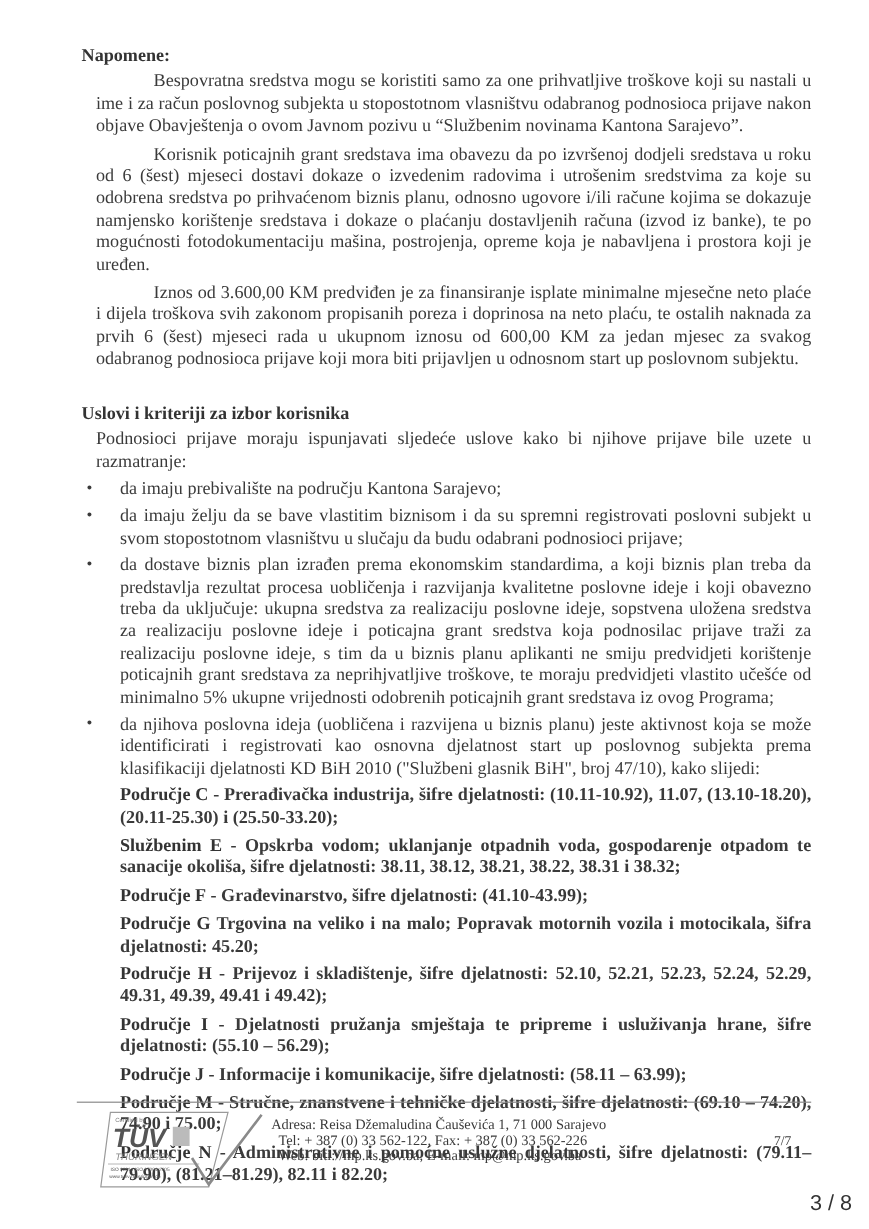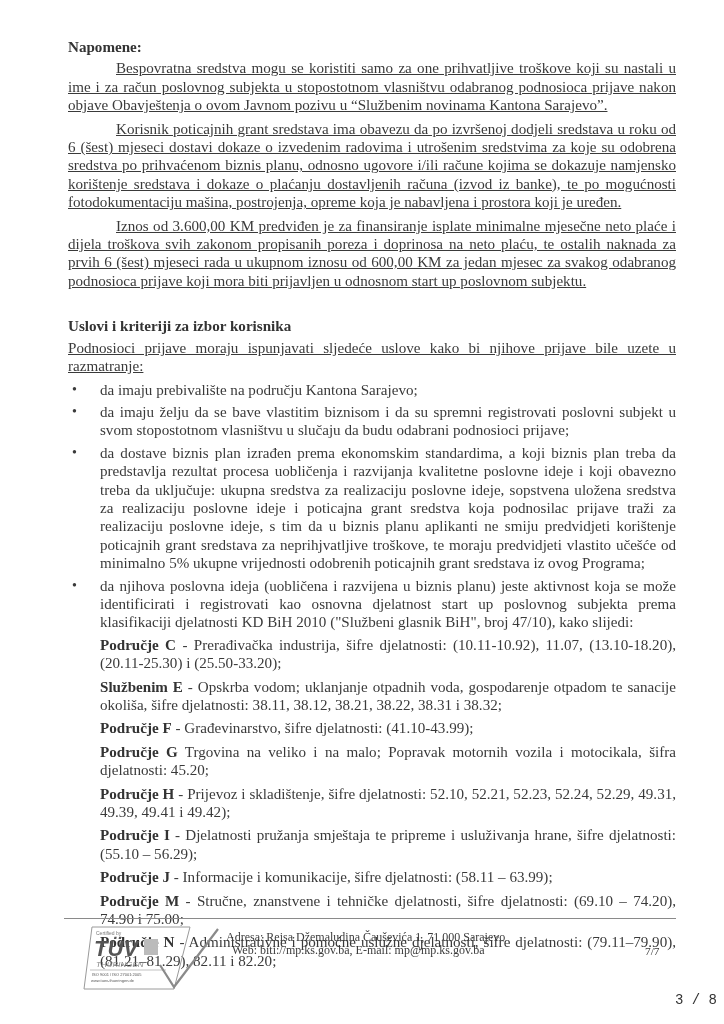--- a/index.html
+++ b/index.html
@@ -3,34 +3,34 @@
 <meta charset="utf-8">
 <style>
   html, body { margin: 0; padding: 0; }
   body {
     width: 724px; height: 1024px; background: #ffffff; position: relative; overflow: hidden;
     font-family: "Liberation Serif", "DejaVu Serif", serif; color: #3a3a3a;
   }
   .page { position: absolute; left: 0; top: 0; width: 724px; height: 1024px; padding-left: 28px; }
   .content { position: absolute; left: 68px; top: 38px; width: 608px; font-size: 15.1px; line-height: 18.4px; }
   .h { font-weight: bold; margin: 0 0 3px 0; color: #333; }
-  p { margin: 0 0 5px 0; text-align: justify; text-decoration: underline; }
+  p { margin: 0 0 5px 12px; text-align: justify; }
   .indent { text-indent: 48px; }
   .spacer { height: 22px; }
   ul.bullets { list-style: none; margin: 0; padding: 0; }
   ul.bullets li { position: relative; padding-left: 32px; margin-bottom: 4px; text-align: justify; }
   ul.bullets li .dot { position: absolute; left: 4px; top: 0; font-size: 14px; }
-  .area { padding-left: 32px; margin: 4px 0 5px 0; text-align: justify; }
+  .area { padding-left: 32px; margin: 4px 0 5px 0; text-align: justify; font-weight: bold; }
   .area b { color: #333; }
   .footer-line { position: absolute; left: 64px; top: 918px; width: 612px; height: 1px; background: #8a8a8a; }
   .logo { position: absolute; left: 82px; top: 925px; width: 140px; height: 66px; }
   .addr { position: absolute; left: 226px; top: 931px; font-size: 12px; line-height: 12.8px; color: #3a3a3a; }
   .addr div:nth-child(2), .addr div:nth-child(3) { padding-left: 6px; }
   .pnum { position: absolute; left: 645px; top: 945px; font-size: 11.3px; color: #3a3a3a; }
-  .viewer-page { position: absolute; left: 675px; top: 992px; font-family: Liberation Mono, monospace; font-size: 14px; color: #333; }
+  .viewer-page { position: absolute; left: 675px; top: 992px; font-family: Liberation Sans, sans-serif; font-size: 18px; color: #333; }
 </style>
 </head>
 <body>
 
 <div class="page">
   <div class="content">
     <div class="h">Napomene:</div>
     <p class="indent">Bespovratna sredstva mogu se koristiti samo za one prihvatljive troškove koji su nastali u ime i za račun poslovnog subjekta u stopostotnom vlasništvu odabranog podnosioca prijave nakon objave Obavještenja o ovom Javnom pozivu u “Službenim novinama Kantona Sarajevo”.</p>
     <p class="indent">Korisnik poticajnih grant sredstava ima obavezu da po izvršenoj dodjeli sredstava u roku od 6 (šest) mjeseci dostavi dokaze o izvedenim radovima i utrošenim sredstvima za koje su odobrena sredstva po prihvaćenom biznis planu, odnosno ugovore i/ili račune kojima se dokazuje namjensko korištenje sredstava i dokaze o plaćanju dostavljenih računa (izvod iz banke), te po mogućnosti fotodokumentaciju mašina, postrojenja, opreme koja je nabavljena i prostora koji je uređen.</p>
     <p class="indent">Iznos od 3.600,00 KM predviđen je za finansiranje isplate minimalne mjesečne neto plaće i dijela troškova svih zakonom propisanih poreza i doprinosa na neto plaću, te ostalih naknada za prvih 6 (šest) mjeseci rada u ukupnom iznosu od 600,00 KM za jedan mjesec za svakog odabranog podnosioca prijave koji mora biti prijavljen u odnosnom start up poslovnom subjektu.</p>
@@ -81,18 +81,19 @@
     <rect x="62" y="14" width="14" height="16" fill="#bbb"></rect>
     <text x="14" y="42" font-family="Liberation Sans, sans-serif" font-size="8" font-style="italic" fill="#888">THÜRINGEN</text>
     <line x1="8" y1="45" x2="84" y2="45" stroke="#999" stroke-width="0.6"></line>
     <text x="10" y="51" font-family="Liberation Sans, sans-serif" font-size="4" fill="#555">ISO 9001 / ISO 27001:2005</text>
     <text x="9" y="57" font-family="Liberation Sans, sans-serif" font-size="4" fill="#555">www.tuev-thueringen.de</text>
     <path d="M78,40 L92,62 L136,4" fill="none" stroke="#8a8a8a" stroke-width="2.2"></path>
   </svg>
 
   <div class="addr">
     <div>Adresa: Reisa Džemaludina Čauševića 1, 71 000 Sarajevo</div>
+    <div>Tel: + 387 (0) 33 562-122, Fax: + 387 (0) 33 562-226</div>
     <div>Web: biti://mp.ks.gov.ba, E-mail: mp@mp.ks.gov.ba</div>
   </div>
   <div class="pnum">7/7</div>
 
   <div class="viewer-page">3 / 8</div>
 </div>
 
 </body></html>

